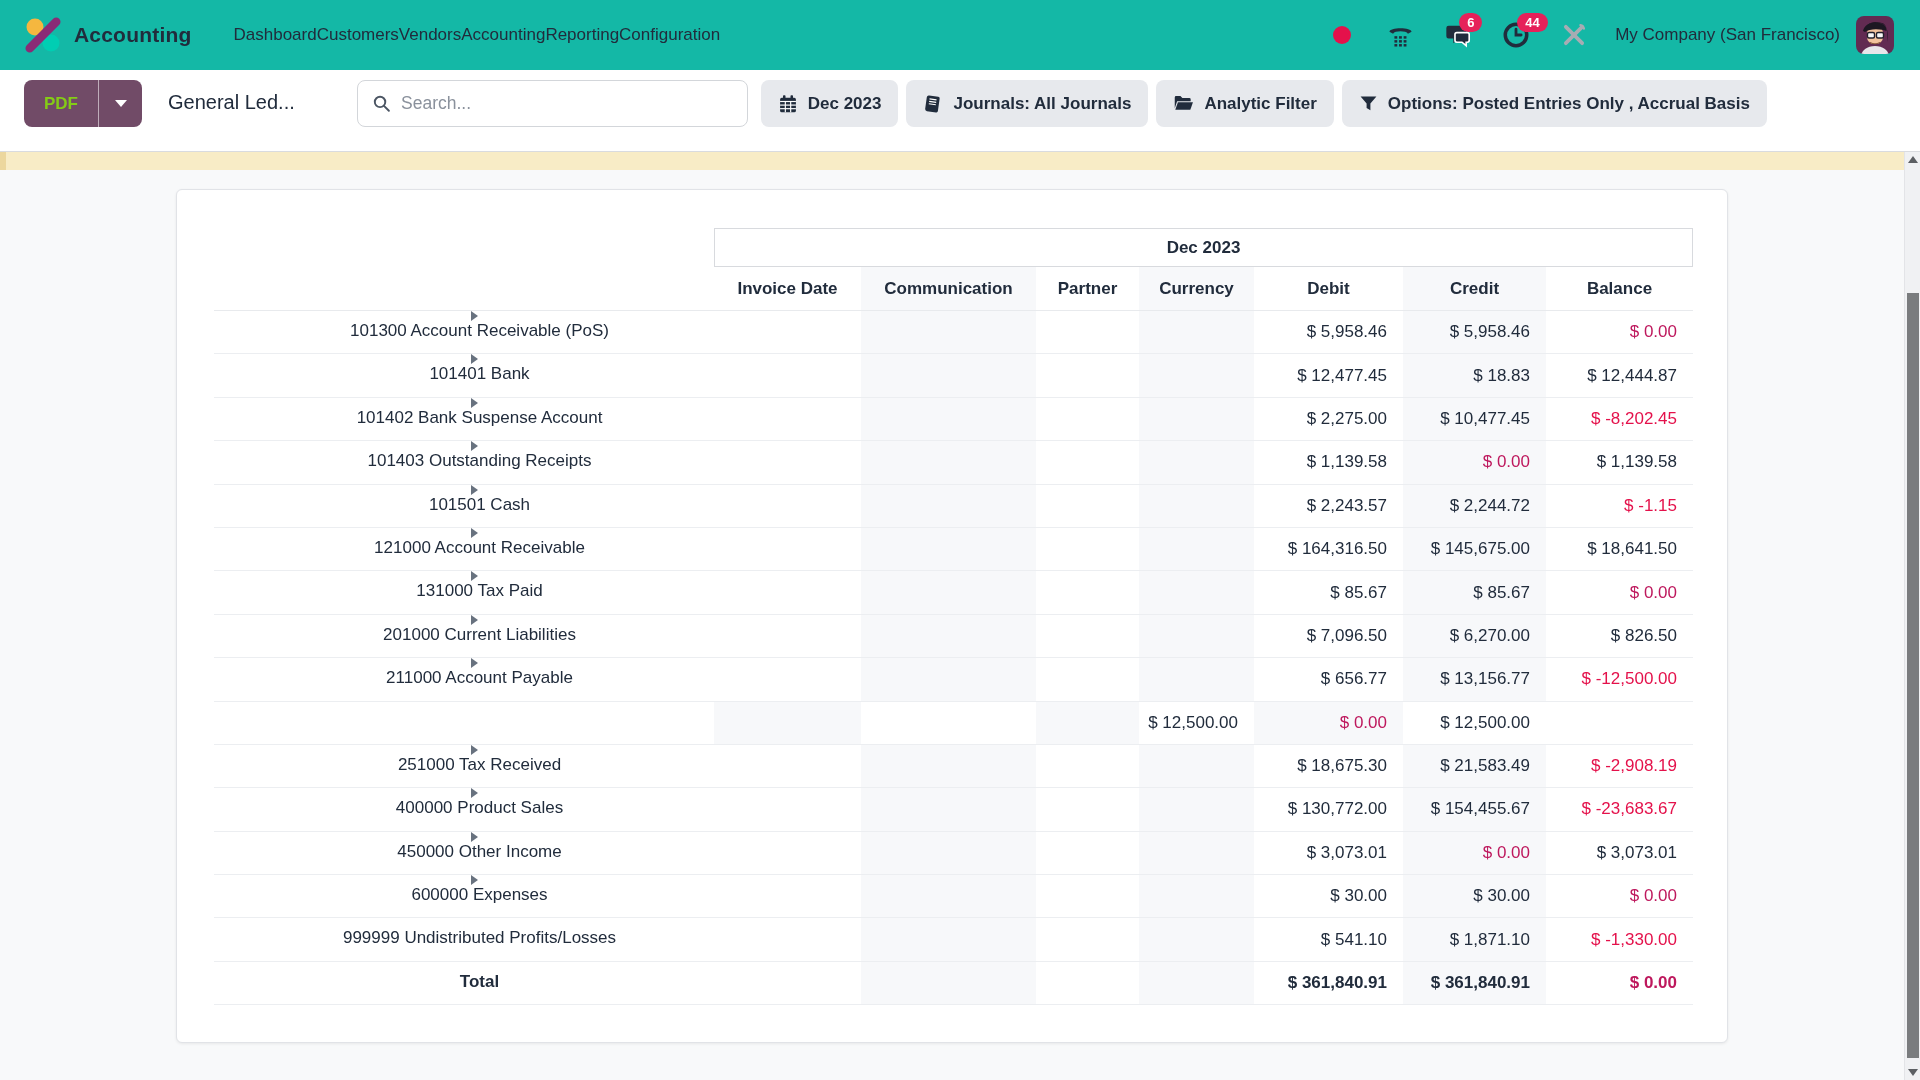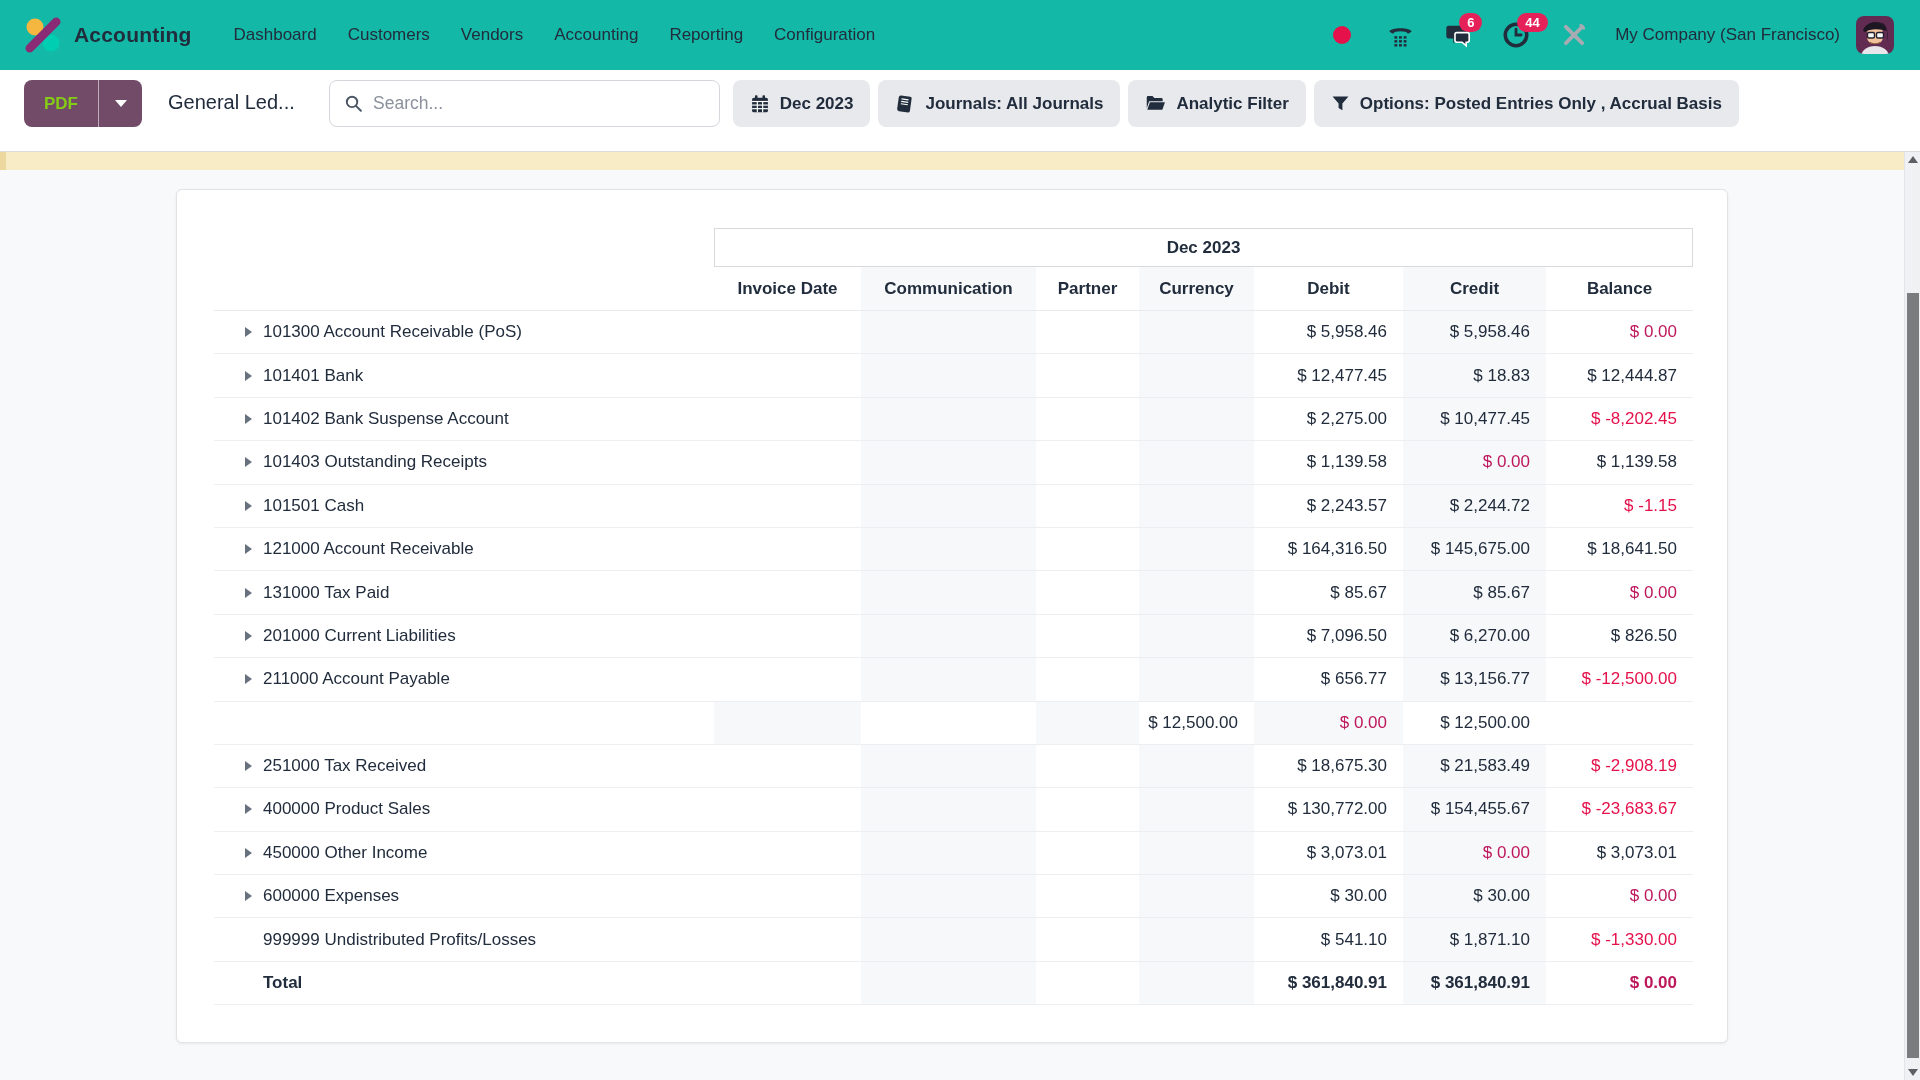--- a/index.html
+++ b/index.html
@@ -3,21 +3,21 @@
 <meta charset="utf-8">
 <style>
   * { margin:0; padding:0; box-sizing:border-box; }
   html,body { width:1920px; height:1080px; overflow:hidden; background:#f8f9fa;
     font-family:"Liberation Sans", sans-serif; color:#212c3c; }
 
   
   .nav { height:70px; background:#14b8a6; display:flex; align-items:center; padding:0 26px 0 24px; }
   .logo { width:38px; height:38px; flex:0 0 auto; }
   .brand { font-size:21px; font-weight:700; margin-left:12px; letter-spacing:.2px; }
-  .menu { display:flex; gap:31px; margin-left:42px; }
+  .menu { display:flex; margin-left:42px; }
   .menu-item { font-size:17px; cursor:pointer; white-space:nowrap; }
   .nav-right { margin-left:auto; display:flex; align-items:center; }
   .icon-btn { position:relative; width:30px; height:30px; display:flex; align-items:center;
     justify-content:center; margin-left:28px; cursor:pointer; }
   .badge { position:absolute; top:-7px; left:16px; background:#e6215a; color:#fff;
     font-size:13px; font-weight:700; border-radius:999px; padding:2px 8px; line-height:15px; }
   .red-dot { width:18px; height:18px; border-radius:50%; background:#e4114b; }
   .company { font-size:17px; margin-left:26px; white-space:nowrap; }
   .avatar { width:38px; height:38px; border-radius:8px; overflow:hidden; margin-left:16px; cursor:pointer; }
 
@@ -25,21 +25,21 @@
   .toolbar { height:82px; background:#fff; border-bottom:1px solid #d9dbdf;
     display:flex; align-items:flex-start; padding:10px 24px 0 24px; }
   .pdf-group { display:flex; height:47px; border-radius:8px; overflow:hidden; flex:0 0 auto; }
   .pdf-main { background:#714B67; color:#84cc16; font-size:17px; font-weight:700;
     display:flex; align-items:center; padding:0 20px; cursor:pointer; }
   .pdf-caret { background:#714B67; width:44px; display:flex; align-items:center; justify-content:center;
     border-left:1px solid rgba(255,255,255,.55); cursor:pointer; }
   .caret-down { width:0; height:0; border-left:6px solid transparent; border-right:6px solid transparent;
     border-top:7px solid #fff; }
   .report-title { font-size:20px; margin:11px 0 0 26px; white-space:nowrap; }
-  .searchbox { margin-left:34px; width:391px; height:47px; border:1px solid #d3d6da; border-radius:8px;
+  .searchbox { margin-left:62px; width:391px; height:47px; border:1px solid #d3d6da; border-radius:8px;
     background:#fff; display:flex; align-items:center; padding:0 14px; }
   .searchbox input { border:none; outline:none; font-size:17.5px; margin-left:10px; width:100%;
     color:#212c3c; font-family:"Liberation Sans", sans-serif; background:transparent; }
   .searchbox input::placeholder { color:#8a919c; }
   .fbtns { display:flex; gap:8px; margin-left:13px; }
   .fbtn { height:47px; background:#e7e9ed; border-radius:8px; display:flex; align-items:center;
     gap:10px; padding:0 17px; font-size:17px; font-weight:600; cursor:pointer; white-space:nowrap; }
 
   
   .band { height:18px; background:#f8ecc6; border-left:6px solid #ecd79e; width:1904px; }
@@ -52,21 +52,21 @@
   .period-box { margin-left:500px; width:979px; height:39px; border:1px solid #d8dade;
     display:flex; align-items:center; justify-content:center; font-size:17px; font-weight:600; }
   .grid { display:grid; grid-template-columns:500px 147px 175px 103px 115px 149px 143px 147px;
     align-items:center; }
   .hrow { height:44px; border-bottom:1px solid #e8eaed; }
   .hcell { font-size:17px; font-weight:600; text-align:center; align-self:stretch;
     display:flex; align-items:center; justify-content:center; }
   .trow { height:43.4px; border-bottom:1px solid #eceef1; cursor:pointer; }
   .cell { align-self:stretch; display:flex; align-items:center; font-size:17px; }
   .c-com,.c-cur,.c-cred { background:#f7f8fa; }
-  .name { padding-left:31px; }
+  .name { padding-left:31px;flex-direction:column; }
   .caret { width:0; height:0; border-left:7px solid #68727f; border-top:5px solid transparent;
     border-bottom:5px solid transparent; margin-right:11px; flex:0 0 auto; }
   .num { justify-content:flex-end; padding-right:16px; }
   .muted { color:#be185d; }
   .neg { color:#e4114b; }
   .trow.total { cursor:default; }
   .trow.total .acct, .trow.total .num { font-weight:700; }
 
   
   .sb { position:absolute; right:0; top:152px; width:16px; height:928px; background:#f0f1f3;

